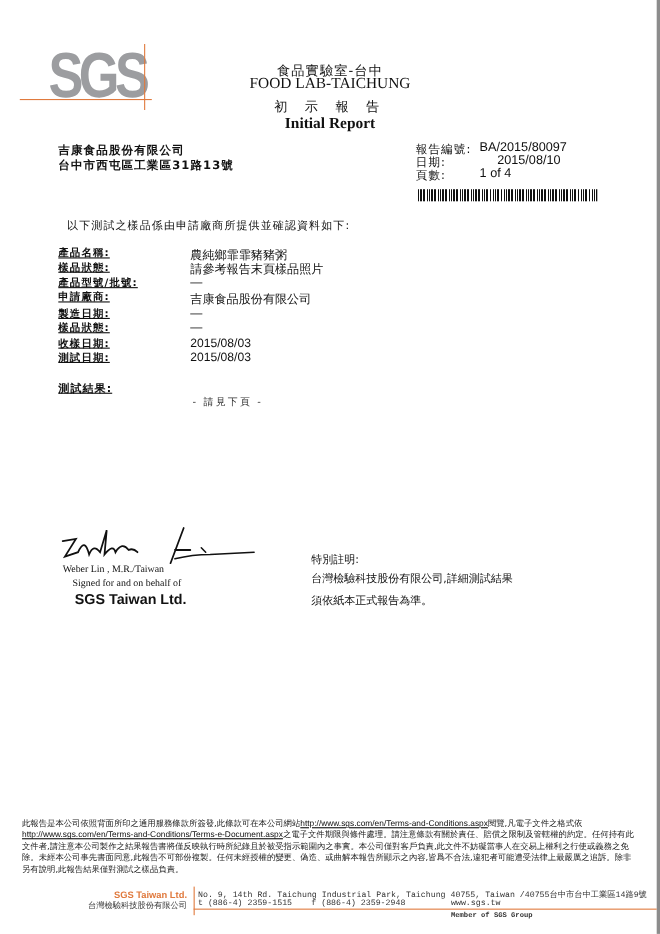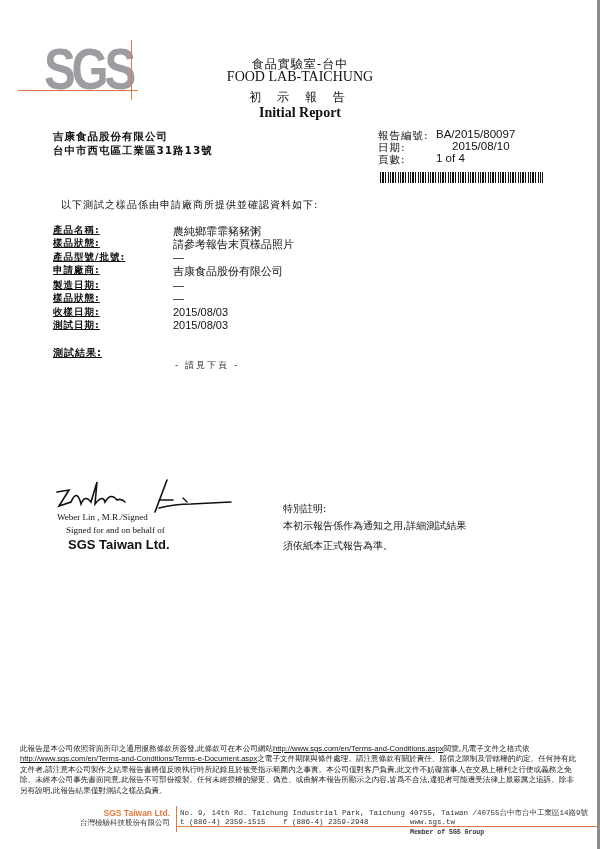--- a/index.html
+++ b/index.html
@@ -84,26 +84,26 @@
 <div class="abs val" style="left:173px;top:319px;">2015/08/03</div>
 
 <div class="abs cjk lbl" style="left:53px;top:346px;font-size:10px;">測試結果:</div>
 <div class="abs cjk" style="left:175px;top:359px;font-size:9px;letter-spacing:2px;color:#333;">- 請見下頁 -</div>
 
 <svg class="abs sig" width="190" height="36" viewBox="0 0 190 36">
   <path d="M2 14 L14 12 L4 28 L16 24 Q22 10 26 26 Q30 16 36 24 L42 4 L40 26 Q48 16 50 24 Q56 14 62 22 Q66 20 70 24" fill="none" stroke="#111" stroke-width="1.6" stroke-linecap="round"></path>
   <path d="M112 2 L100 34 M104 22 L118 22" fill="none" stroke="#111" stroke-width="1.6" stroke-linecap="round"></path>
   <path d="M128 20 L132 24 M104 30 Q120 26 136 26 L176 24" fill="none" stroke="#111" stroke-width="1.4" stroke-linecap="round"></path>
 </svg>
-<div class="abs serif" style="left:57px;top:512px;font-size:9px;">Weber Lin , M.R./Signed</div>
+<div class="abs serif" style="left:57px;top:512px;font-size:9px;">Weber Lin , M.R./Taiwan</div>
 <div class="abs serif" style="left:66px;top:525px;font-size:9px;">Signed for and on behalf of</div>
 <div class="abs sans" style="left:68px;top:537px;font-size:13px;font-weight:bold;">SGS Taiwan Ltd.</div>
 
 <div class="abs cjk" style="left:283px;top:502px;font-size:10px;">特別註明:</div>
-<div class="abs cjk" style="left:283px;top:519px;font-size:10px;">本初示報告係作為通知之用,詳細測試結果</div>
+<div class="abs cjk" style="left:283px;top:519px;font-size:10px;">台灣檢驗科技股份有限公司,詳細測試結果</div>
 <div class="abs cjk" style="left:283px;top:539px;font-size:10px;">須依紙本正式報告為準。</div>
 
 <div class="abs disc">
   <span>此報告是本公司依照背面所印之通用服務條款所簽發,此條款可在本公司網站</span><a>http://www.sgs.com/en/Terms-and-Conditions.aspx</a><span>閱覽,凡電子文件之格式依</span><a>http://www.sgs.com/en/Terms-and-Conditions/Terms-e-Document.aspx</a><span>之電子文件期限與條件處理。請注意條款有關於責任、賠償之限制及管轄權的約定。任何持有此文件者,請注意本公司製作之結果報告書將僅反映執行時所紀錄且於被受指示範圍內之事實。本公司僅對客戶負責,此文件不妨礙當事人在交易上權利之行使或義務之免除。未經本公司事先書面同意,此報告不可部份複製。任何未經授權的變更、偽造、或曲解本報告所顯示之內容,皆爲不合法,違犯者可能遭受法律上最嚴厲之追訴。除非另有說明,此報告結果僅對測試之樣品負責。</span>
 </div>
 
 <div class="abs foot-orange" style="right:430px;top:808px;">SGS Taiwan Ltd.</div>
 <div class="abs cjk" style="right:430px;top:818px;font-size:7.5px;color:#333;">台灣檢驗科技股份有限公司</div>
 <div class="abs" style="left:176px;top:806px;width:1px;height:26px;background:#e07a3e;"></div>
 <div class="abs" style="left:176px;top:826px;width:421px;height:1px;background:#e07a3e;"></div>

